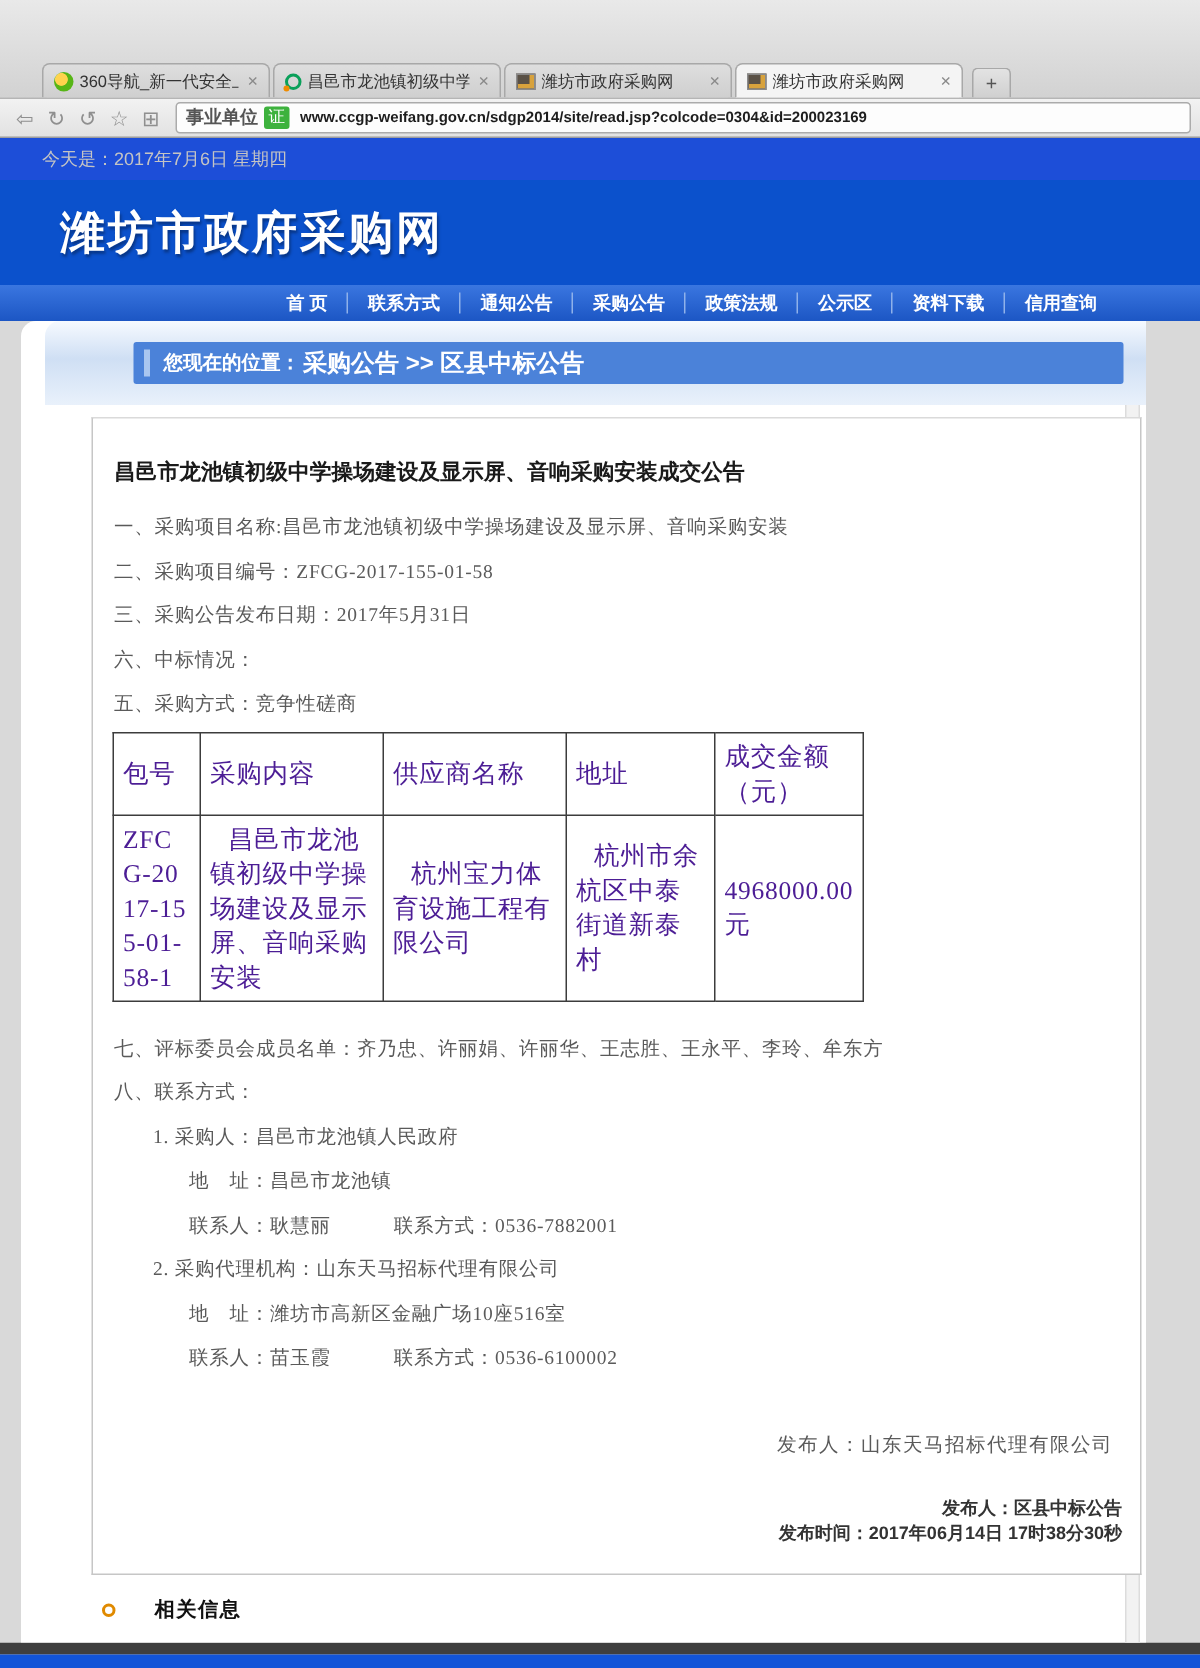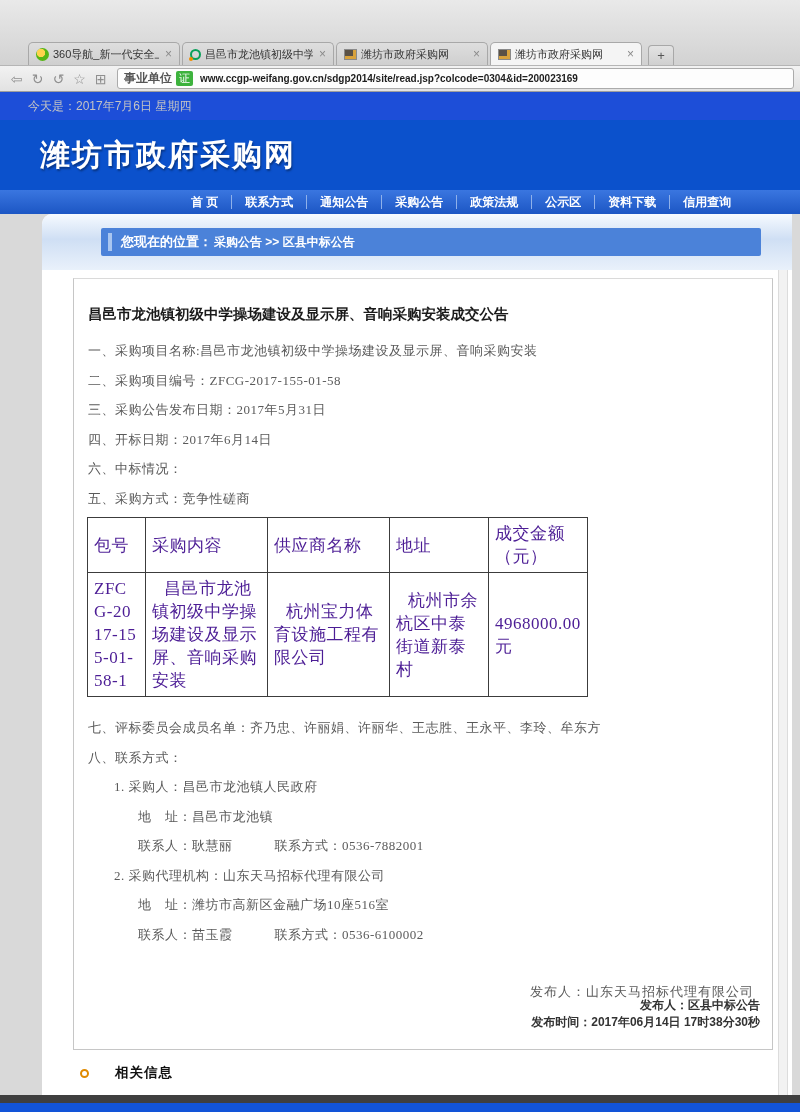--- a/index.html
+++ b/index.html
@@ -67,30 +67,30 @@
   .site-title { color: #fff; font-size: 30px; font-weight: bold; letter-spacing: 2px;
     margin-left: 40px; text-shadow: 1px 2px 2px rgba(0,0,0,.35); }
   .site-nav { height: 24px; background: linear-gradient(#3a76e0,#1c56c4);
     display: flex; align-items: center; padding-left: 178px; }
   .nav-item { color: #fff; font-size: 12px; font-weight: bold; padding: 0 13px;
     line-height: 14px; cursor: pointer; border-left: 1px solid #8fb1ea; }
   .nav-item:first-child { border-left: none; }
 
   
   .page-wrap { height: 881px; background: #d9d9d9; position: relative; }
-  .content-box { margin-left: 42px; width: 750px; height: 100%;
-    background: #fff; border-radius: 10px 0 0 0; position: relative; }
+  .content-box { margin-left: 14px; width: 750px; height: 100%;
+    background: #fff; border-radius: 10px 0 0 0; position: relative; padding-left: 16px; }
   .sub-band { height: 56px; border-radius: 10px 0 0 0;
     background: linear-gradient(180deg, #f6faff 0%, #cfdff4 45%, #e9f1fb 100%);
     display: flex; align-items: center; }
   .crumb-bar { margin-left: 59px; width: 660px; height: 28px; background: #4b82d9;
     display: flex; align-items: center; border-radius: 2px; }
   .crumb-accent { width: 4px; height: 18px; background: #a9c6f0; margin: 0 9px 0 7px; }
   .crumb-prefix { color: #fff; font-size: 13px; font-weight: bold; }
-  .crumb-path { color: #fff; font-size: 12px; font-weight: bold; margin-left: 2px; cursor: pointer; }
+  .crumb-path { color: #fff; font-size: 16px; font-weight: bold; margin-left: 2px; cursor: pointer; }
 
   .scroll-strip { position: absolute; left: 736px; top: 56px; width: 10px;
     height: calc(100% - 56px); background: #f2f2f2;
     border-left: 1px solid #dcdcdc; border-right: 1px solid #dcdcdc; }
 
   .doc-panel { margin: 8px 0 0 31px; width: 700px; height: 772px; background: #fff;
     border: 1px solid #c6c6c6; border-top-color: #dadada; padding: 18px 14px 0 12px;
     position: relative; }
   .doc-title { font-size: 14.5px; font-weight: bold; color: #1a1a1a; margin: 8px 0 12px 2px; }
   .para { font-family: "Liberation Serif", "DejaVu Serif", serif; font-size: 13px;
@@ -200,21 +200,20 @@
     </div>
 
     <div class="scroll-strip"></div>
 
     <div class="doc-panel">
       <div class="doc-title">昌邑市龙池镇初级中学操场建设及显示屏、音响采购安装成交公告</div>
 
       <div class="para">一、采购项目名称:昌邑市龙池镇初级中学操场建设及显示屏、音响采购安装</div>
       <div class="para">二、采购项目编号：ZFCG-2017-155-01-58</div>
       <div class="para">三、采购公告发布日期：2017年5月31日</div>
-      <div class="para">四、开标日期：2017年6月14日</div>
       <div class="para">六、中标情况：</div>
       <div class="para">五、采购方式：竞争性磋商</div>
 
       <table class="award">
         <tbody>
             <tr>
           <th class="col-pkg">包号</th>
           <th class="col-content">采购内容</th>
           <th class="col-supplier">供应商名称</th>
           <th class="col-addr">地址</th>

